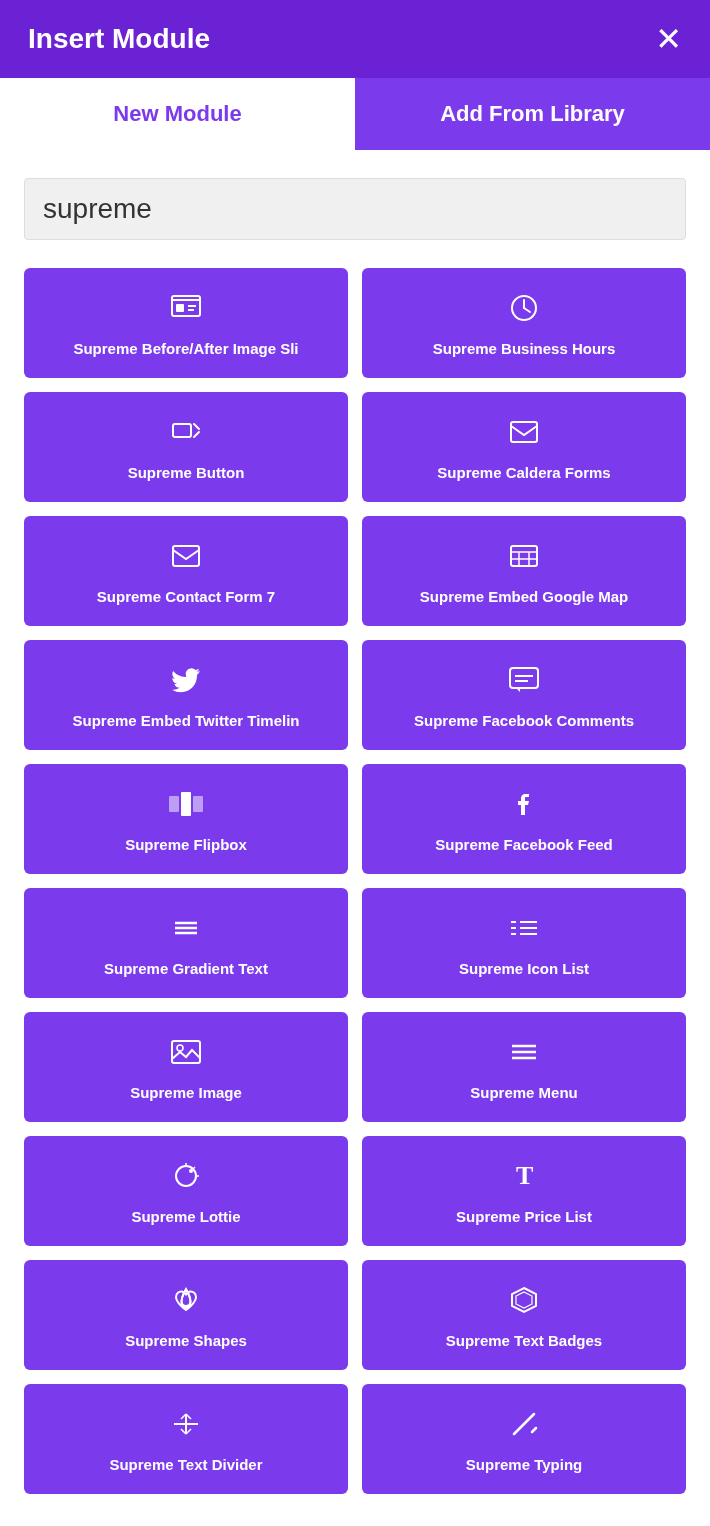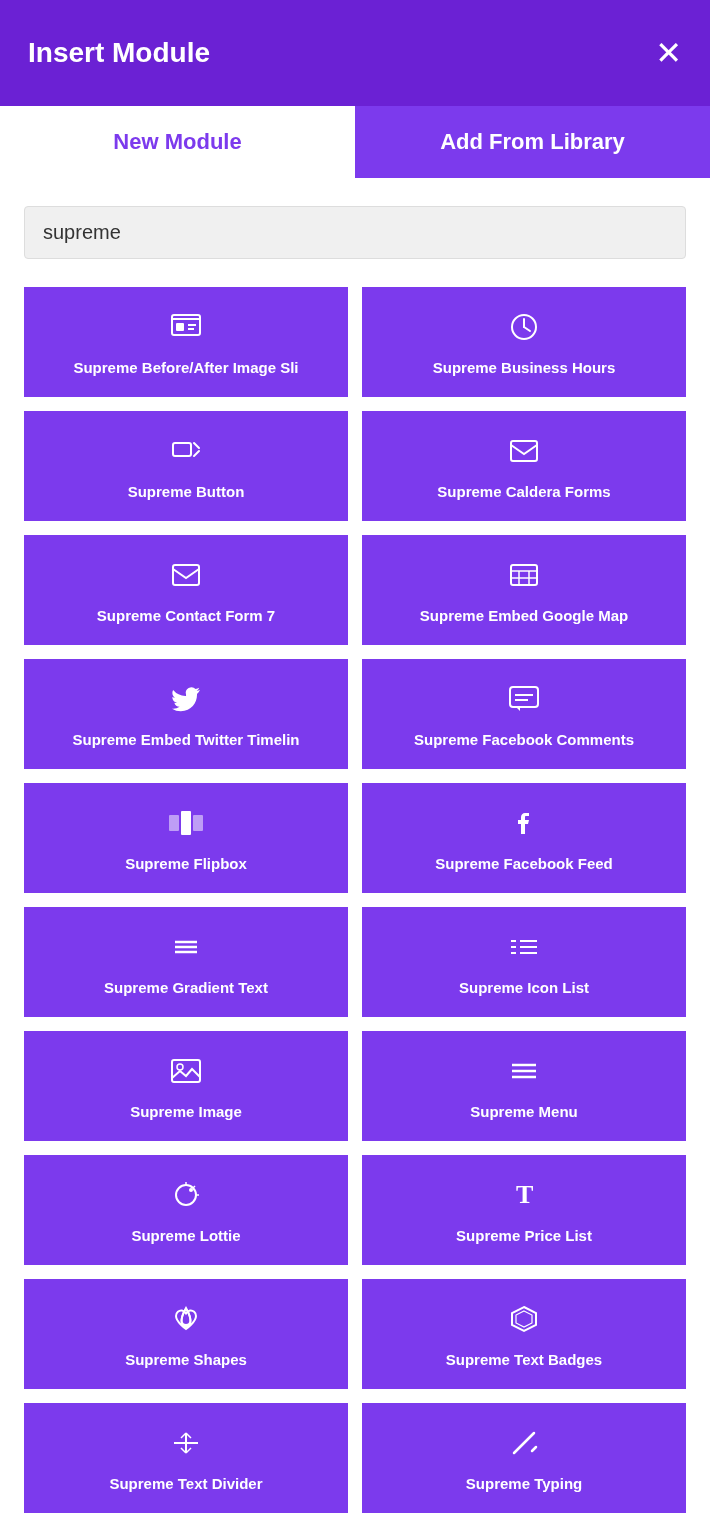--- a/index.html
+++ b/index.html
@@ -10,21 +10,21 @@
       background: #fff;
       overflow-x: hidden;
     }
 
     .modal-header {
       background: #6b21d4;
       display: flex;
       align-items: center;
       justify-content: space-between;
       padding: 0 28px;
-      height: 106px;
+      height: 78px;
     }
 
     .modal-title {
       color: #fff;
       font-size: 28px;
       font-weight: 700;
     }
 
     .close-btn {
       color: #fff;
@@ -63,38 +63,38 @@
       color: #fff;
     }
 
     .search-area {
       padding: 28px 24px 12px;
     }
 
     .search-input {
       width: 100%;
       padding: 14px 18px;
-      font-size: 20px;
+      font-size: 28px;
       border: 1px solid #ddd;
       border-radius: 4px;
       background: #f0f0f0;
       outline: none;
       color: #333;
     }
 
     .modules-grid {
       display: grid;
       grid-template-columns: 1fr 1fr;
       gap: 14px;
       padding: 16px 24px 24px;
     }
 
     .module-card {
       background: #7c3aed;
-      border-radius: 0;
+      border-radius: 6px;
       display: flex;
       flex-direction: column;
       align-items: center;
       justify-content: center;
       padding: 22px 10px 18px;
       cursor: pointer;
       min-height: 110px;
       gap: 10px;
       color: #fff;
       transition: background 0.15s;

